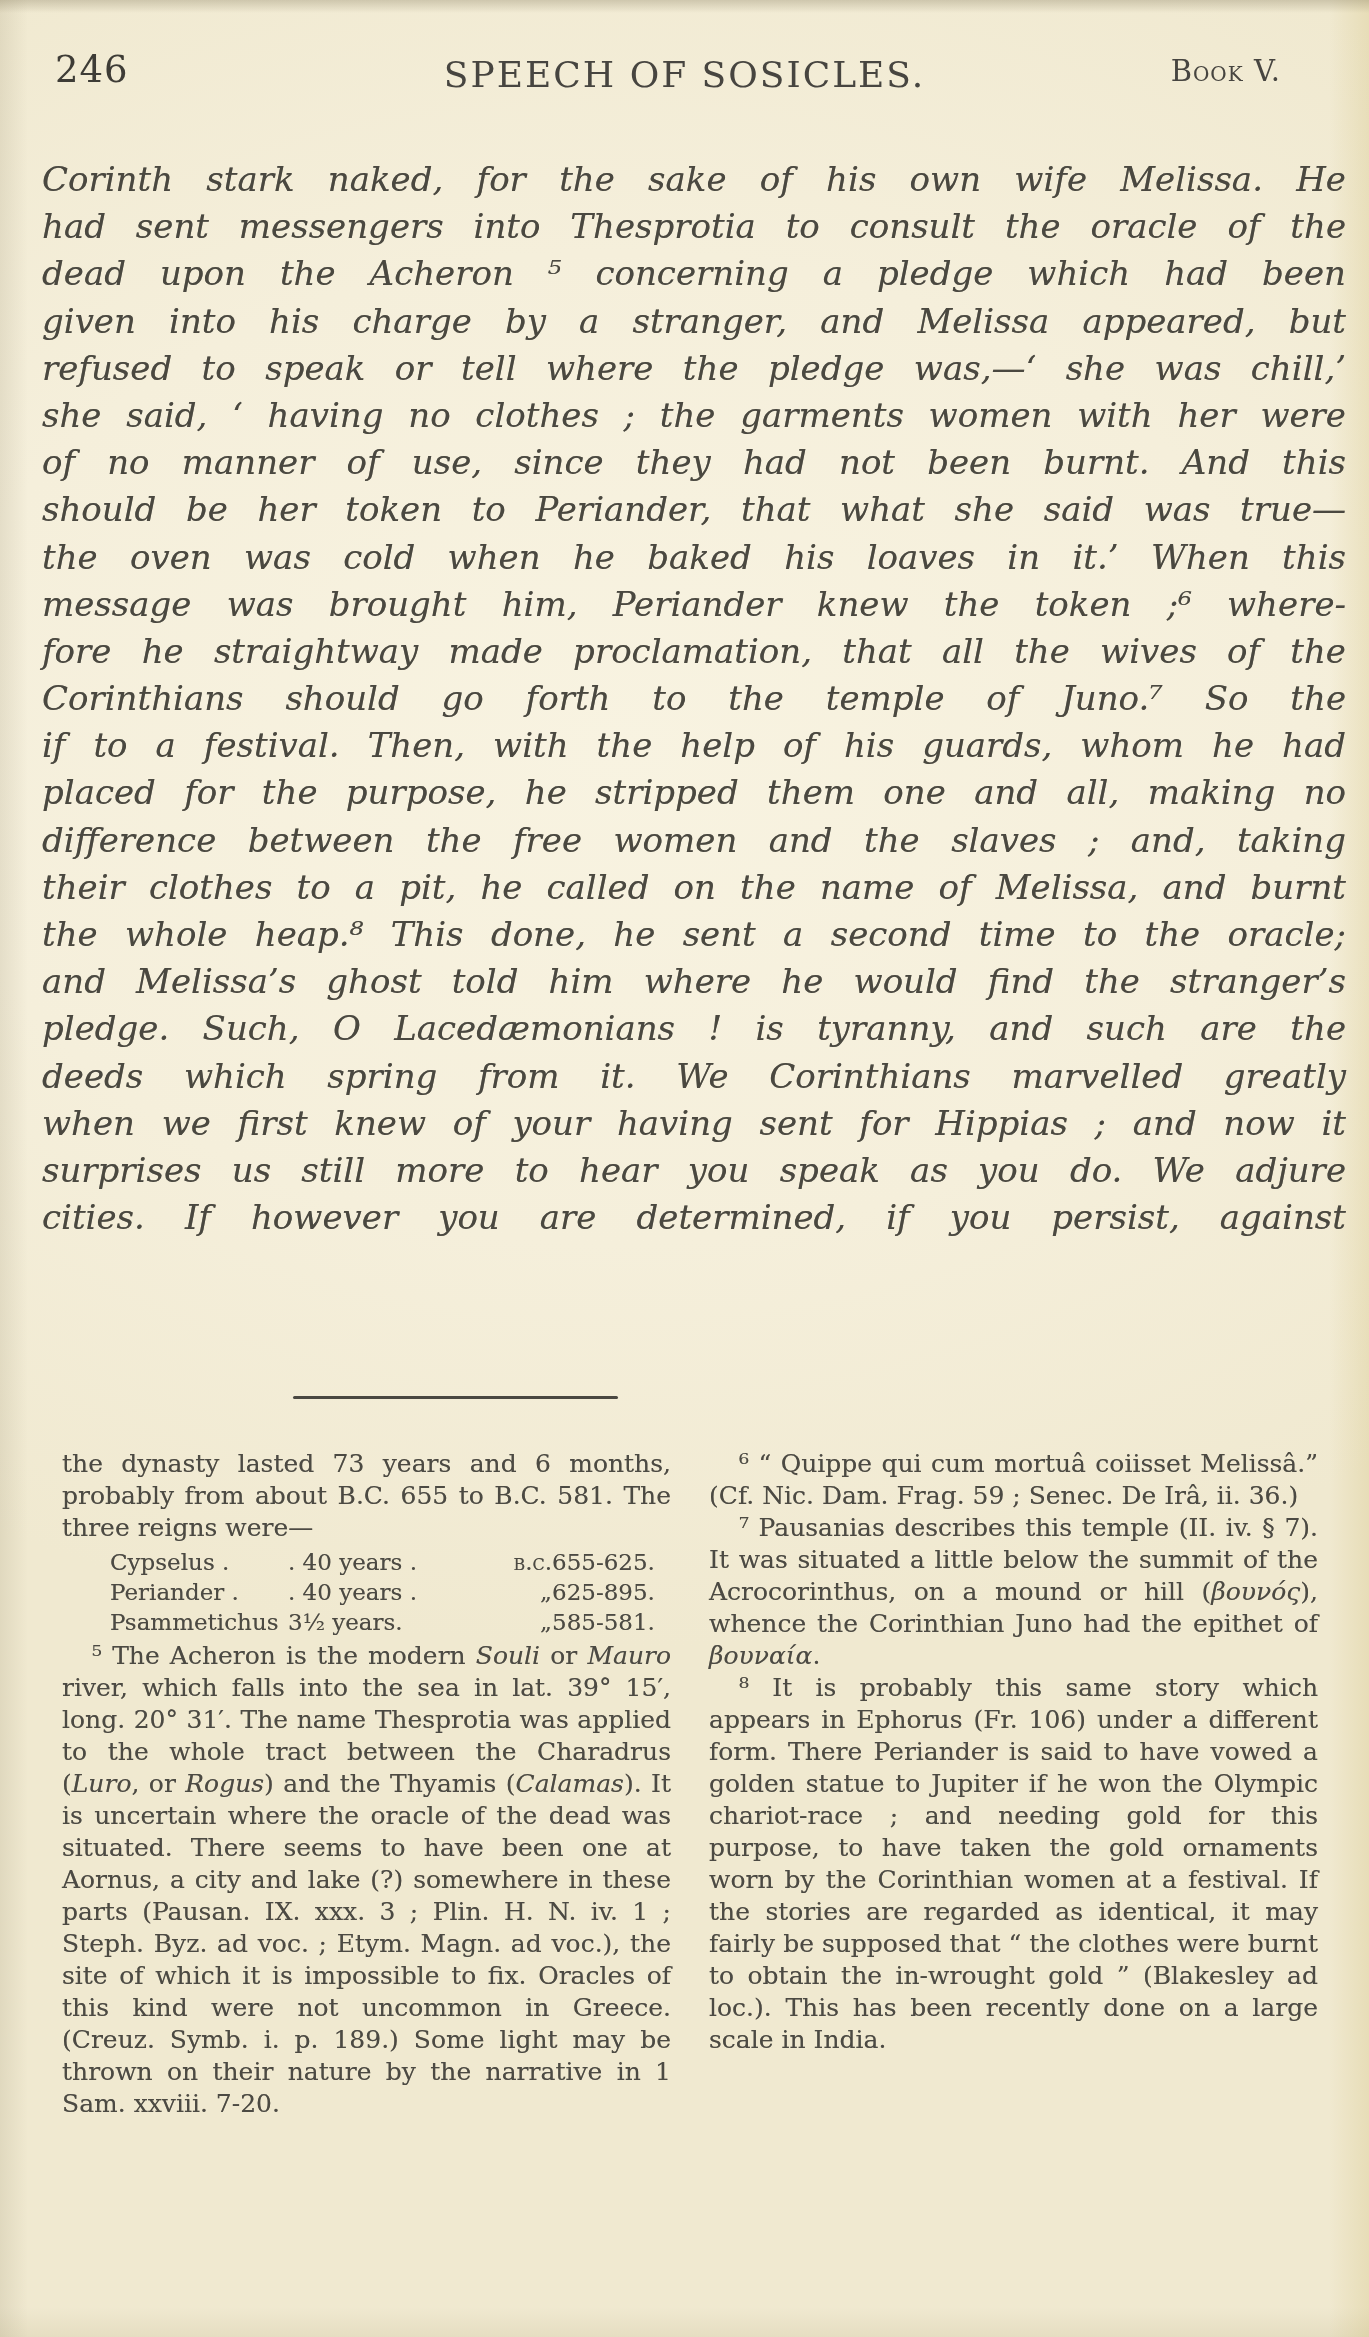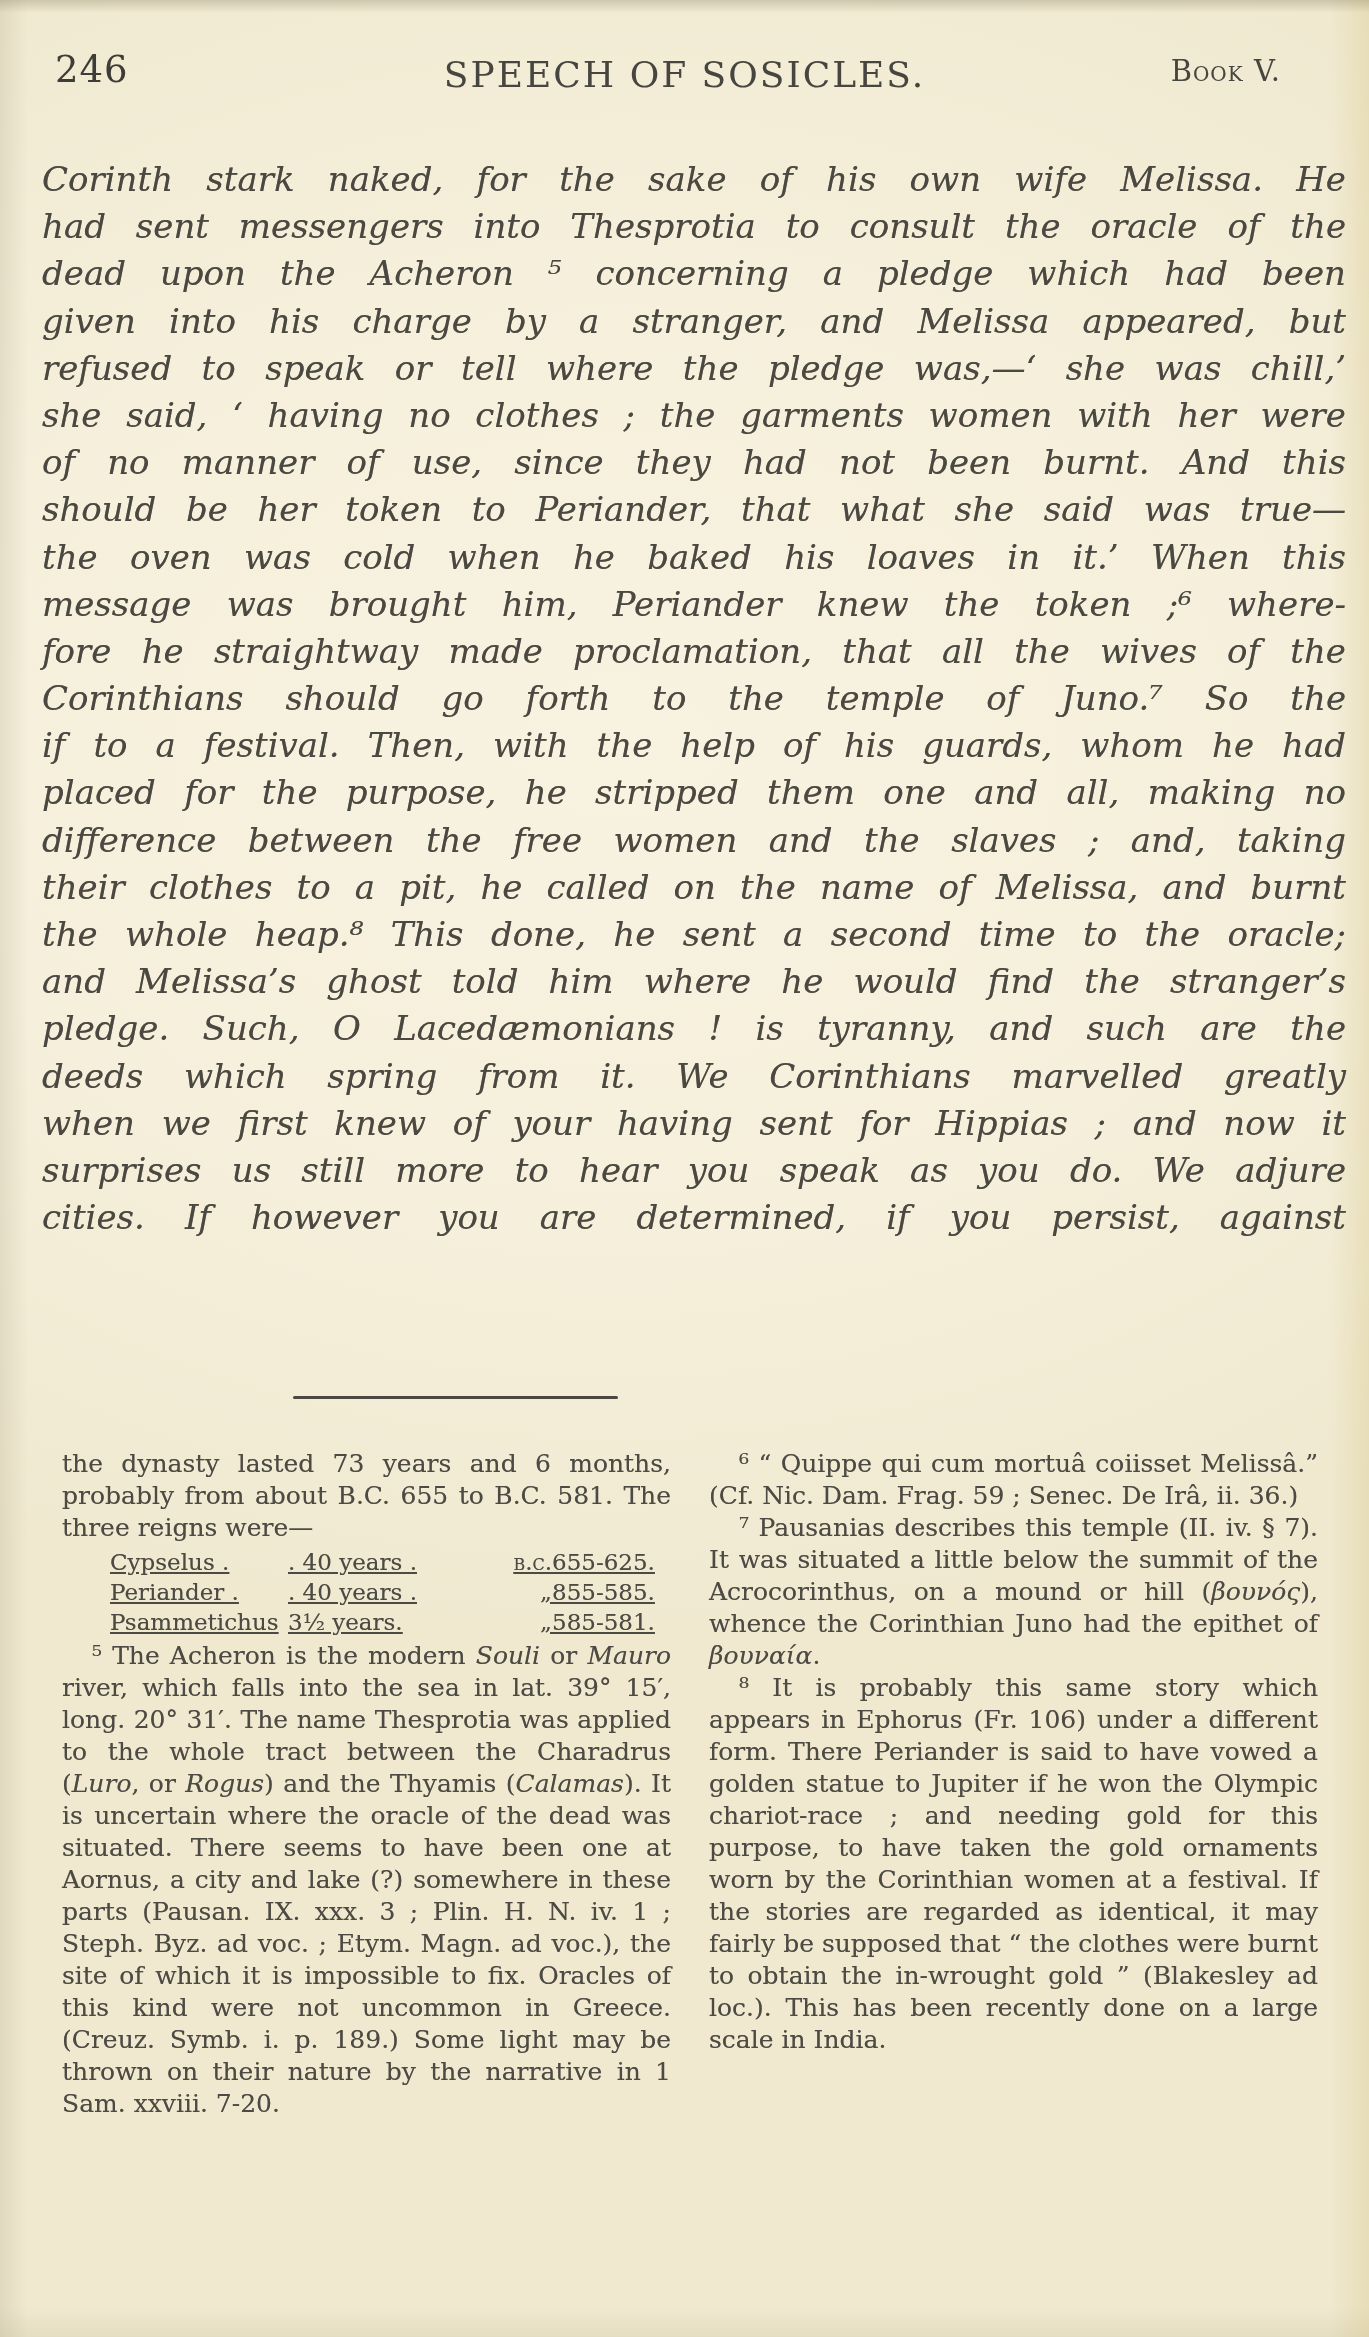--- a/index.html
+++ b/index.html
@@ -42,21 +42,21 @@
   }
   .footnotes{
     position:absolute;left:62px;top:1448px;width:1256px;
     display:flex;gap:38px;
     font-size:25px;line-height:32px;color:#4c4a43;
     text-shadow:0 0 .4px rgba(76,74,67,.5);
   }
   .fn-col{flex:1 1 0;min-width:0;}
   .fn-para{margin:0;text-align:justify;text-indent:30px;}
   .fn-para.no-indent{text-indent:0;}
-  .reign-table{margin:3px 0 3px 48px;font-size:23px;line-height:30px;color:#4c4a43;text-decoration:underline;}
+  .reign-table{margin:3px 0 3px 48px;font-size:23px;line-height:30px;color:#4c4a43;}
   .reign-row{display:flex;}
   .rr-name{width:178px;}
   .rr-term{width:200px;}
   .rr-era{width:64px;text-align:right;font-variant:small-caps;text-transform:lowercase;}
   .rr-dates{flex:1;}
   i{font-style:italic;}
 </style>
 </head>
 <body>
 
@@ -101,21 +101,21 @@
         <div class="reign-row">
           <span class="rr-name">Cypselus .</span>
           <span class="rr-term">. 40 years .</span>
           <span class="rr-era">B.C.</span>
           <span class="rr-dates">655-625.</span>
         </div>
         <div class="reign-row">
           <span class="rr-name">Periander .</span>
           <span class="rr-term">. 40 years .</span>
           <span class="rr-era">„</span>
-          <span class="rr-dates">855-585.</span>
+          <span class="rr-dates">625-895.</span>
         </div>
         <div class="reign-row">
           <span class="rr-name">Psammetichus</span>
           <span class="rr-term">3½ years.</span>
           <span class="rr-era">„</span>
           <span class="rr-dates">585-581.</span>
         </div>
       </div>
     <p class="fn-para">⁵ The Acheron is the modern <i>Souli</i> or <i>Mauro</i> river, which falls into the sea in lat. 39° 15′, long. 20° 31′.  The name Thesprotia was applied to the whole tract between the Charadrus (<i>Luro</i>, or <i>Rogus</i>) and the Thyamis (<i>Calamas</i>).  It is uncertain where the oracle of the dead was situated.  There seems to have been one at Aornus, a city and lake (?) somewhere in these parts (Pausan. IX. xxx. 3 ; Plin. H. N. iv. 1 ; Steph. Byz. ad voc. ; Etym. Magn. ad voc.), the site of which it is impossible to fix.  Oracles of this kind were not uncommon in Greece.  (Creuz. Symb. i. p. 189.)  Some light may be thrown on their nature by the narrative in 1 Sam. xxviii. 7-20.</p>
   </div>

